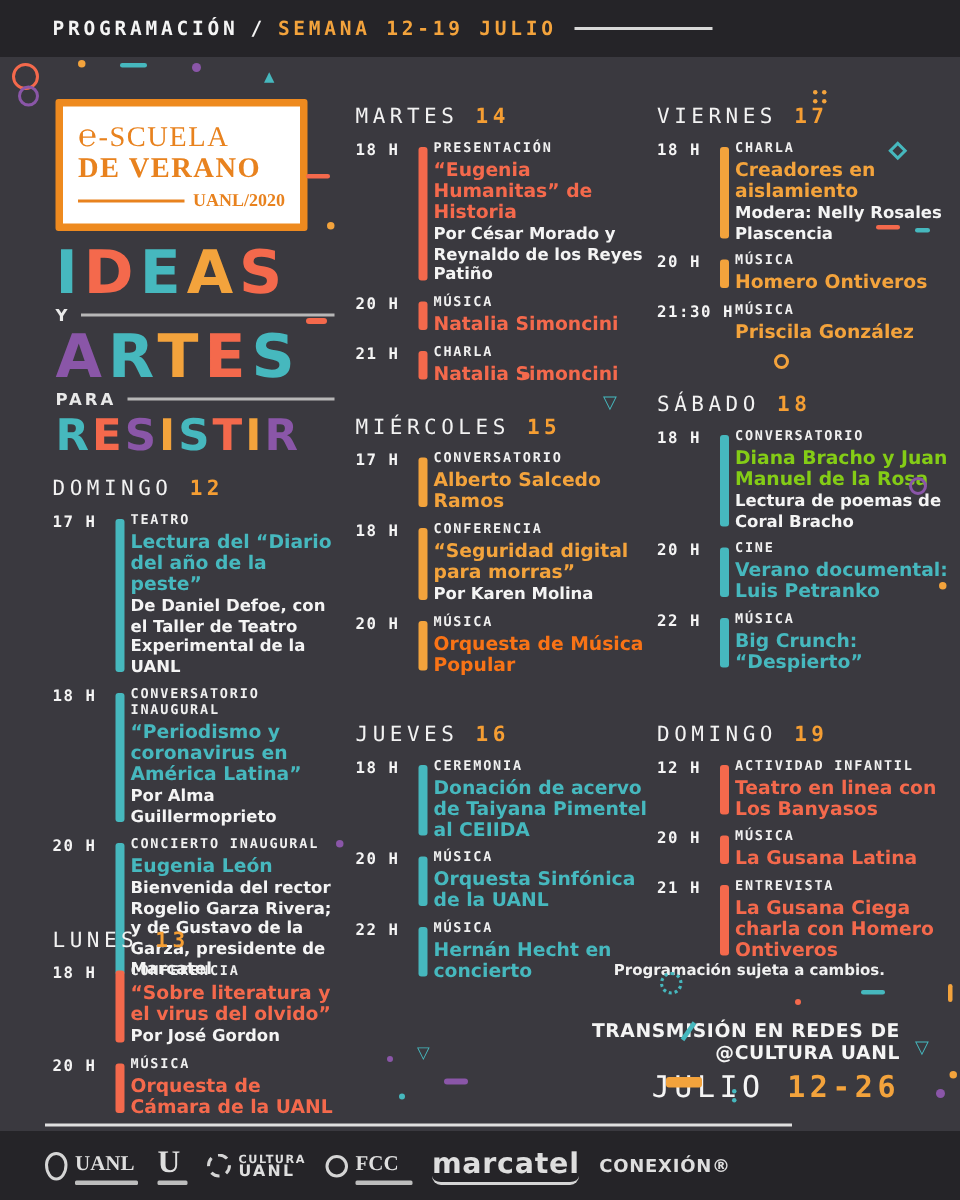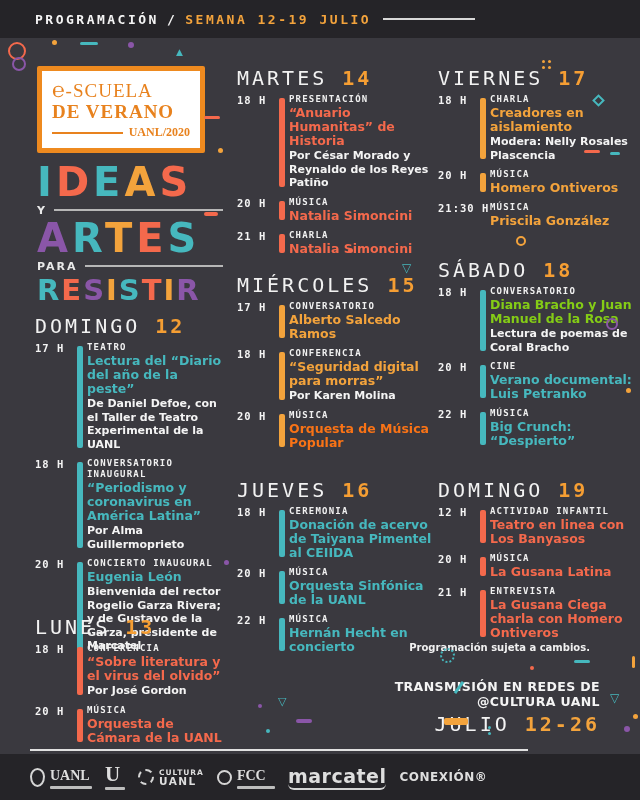--- a/index.html
+++ b/index.html
@@ -30,21 +30,21 @@
   
   .tagline{position:absolute;top:124px;left:2px;width:186px;}
   .tg-big{font-size:40px;line-height:40px;font-weight:bold;letter-spacing:4px;}
   .tg-med{font-size:29px;line-height:32px;font-weight:bold;letter-spacing:2px;}
   .tg-mid{display:flex;align-items:center;height:14px;margin:1px 0;}
   .tg-small{font-size:11px;font-weight:bold;color:#e9e9e9;letter-spacing:2px;}
   .tg-line{flex:1;height:2px;background:#b7b7b7;margin-left:7px;}
   
   .day{position:absolute;left:0;width:100%;}
   .day h2{margin:0 0 6px 0;font-family:"DejaVu Sans Mono",monospace;font-weight:normal;
-          font-size:20px;letter-spacing:3px;color:#f2f2f2;line-height:20px;}
+          font-size:14px;letter-spacing:3px;color:#f2f2f2;line-height:20px;}
   .day h2 .num{font-weight:bold;}
   .event{display:flex;margin-bottom:7px;}
   .time-col{width:48px;flex:0 0 48px;display:flex;flex-direction:row;}
   .time{font-family:"DejaVu Sans Mono",monospace;font-weight:bold;font-size:10.5px;color:#f4f4f4;
         letter-spacing:1px;line-height:12px;white-space:nowrap;}
   .tick{width:3px;flex:1;min-height:12px;margin:4px 0 3px 13px;border-radius:2px;}
   .ev-body{flex:1;margin-left:4px;}
   .cat{font-family:"DejaVu Sans Mono",monospace;font-size:9px;letter-spacing:1.2px;color:#f0f0f0;
        line-height:11px;font-weight:bold;}
   .title{font-size:12.5px;font-weight:bold;line-height:14px;margin-top:1px;}
@@ -181,21 +181,21 @@
   <div class="col col2">
       <section class="day" style="top: 30px;">
         <h2><span>MARTES </span><span class="num" style="color: rgb(245, 158, 51);">14</span></h2>
         <div class="event">
           <div class="time-col">
             <span class="time">18 H</span>
             <span class="tick" style="background: rgb(244, 105, 76);"></span>
           </div>
           <div class="ev-body">
             <div class="cat">PRESENTACIÓN</div>
-            <div class="title" style="color: rgb(244, 105, 76);">“Anuario Humanitas” de Historia</div>
+            <div class="title" style="color: rgb(244, 105, 76);">“Eugenia Humanitas” de Historia</div>
             <div class="detail">Por César Morado y Reynaldo de los Reyes Patiño</div>
           </div>
         </div>
         <div class="event">
           <div class="time-col">
             <span class="time">20 H</span>
             <span class="tick" style="background: rgb(244, 105, 76);"></span>
           </div>
           <div class="ev-body">
             <div class="cat">MÚSICA</div>

